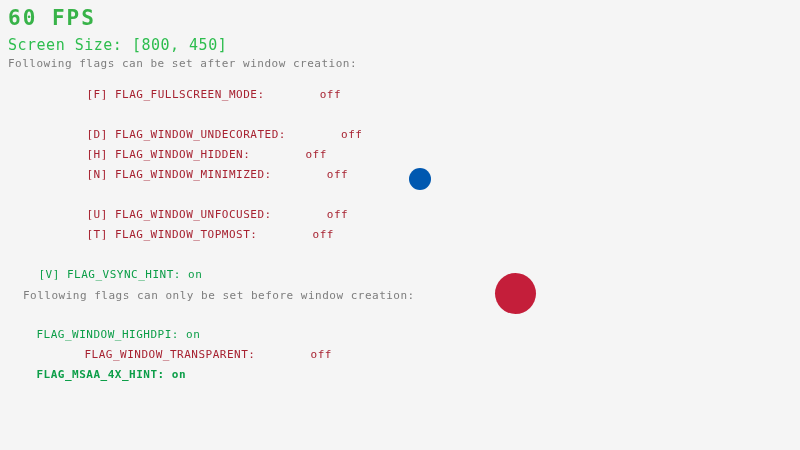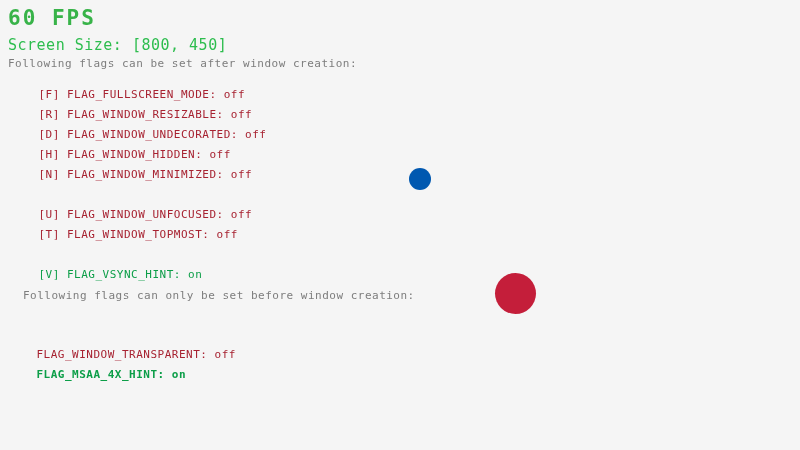--- a/index.html
+++ b/index.html
@@ -41,21 +41,21 @@
   .section-head {
     left: 8px;
     font-size: 11px;
     color: #7d7d7d;
   }
   .flag-line {
     font-size: 11px;
   }
   .flag-line.indented { left: 10px; }
   .flag-line.plain    { left: 8px; }
-  .state-off { color: #a72231; }
+  .state-off { color: #a72231; margin-left: 48px; }
   .state-on  { color: #0c9e48; }
   .circle {
     position: absolute;
     border-radius: 50%;
   }
   #circle-blue {
     width: 22px;
     height: 22px;
     left: 409px;
     top: 168px;
@@ -76,23 +76,20 @@
 
   <div class="txt" id="fps">60 FPS</div>
 
   <div class="txt" id="screen-size">Screen Size: [800, 450]</div>
 
   <div class="txt section-head" style="top:58px;">Following flags can be set after window creation:</div>
 
   <div class="txt flag-line indented" style="top:78px;">
     <span class="state-off">[F] FLAG_FULLSCREEN_MODE: </span><span class="state-off">off</span>
   </div>
-  <div class="txt flag-line indented" style="top:98px;">
-    <span class="state-off">[R] FLAG_WINDOW_RESIZABLE: </span><span class="state-off">off</span>
-  </div>
   <div class="txt flag-line indented" style="top:118px;">
     <span class="state-off">[D] FLAG_WINDOW_UNDECORATED: </span><span class="state-off">off</span>
   </div>
   <div class="txt flag-line indented" style="top:138px;">
     <span class="state-off">[H] FLAG_WINDOW_HIDDEN: </span><span class="state-off">off</span>
   </div>
   <div class="txt flag-line indented" style="top:158px;">
     <span class="state-off">[N] FLAG_WINDOW_MINIMIZED: </span><span class="state-off">off</span>
   </div>
   <div class="txt flag-line indented" style="top:218px;">
@@ -100,20 +97,23 @@
   </div>
   <div class="txt flag-line indented" style="top:198px;">
     <span class="state-off">[U] FLAG_WINDOW_UNFOCUSED: </span><span class="state-off">off</span>
   </div>
   <div class="txt flag-line indented" style="top:258px;">
     <span class="state-on">[V] FLAG_VSYNC_HINT: </span><span class="state-on">on</span>
   </div>
 
   <div class="txt section-head" style="top:290px;margin-left:15px;">Following flags can only be set before window creation:</div>
 
+  <div class="txt flag-line plain" style="top:318px;">
+    <span class="state-on">FLAG_WINDOW_HIGHDPI: </span><span class="state-on">on</span>
+  </div>
   <div class="txt flag-line plain" style="top:338px;">
     <span class="state-off">FLAG_WINDOW_TRANSPARENT: </span><span class="state-off">off</span>
   </div>
   <div class="txt flag-line plain" style="top:358px;font-weight:bold;">
     <span class="state-on">FLAG_MSAA_4X_HINT: </span><span class="state-on">on</span>
   </div>
 
   <div class="circle" id="circle-blue"></div>
   <div class="circle" id="circle-red"></div>
 

